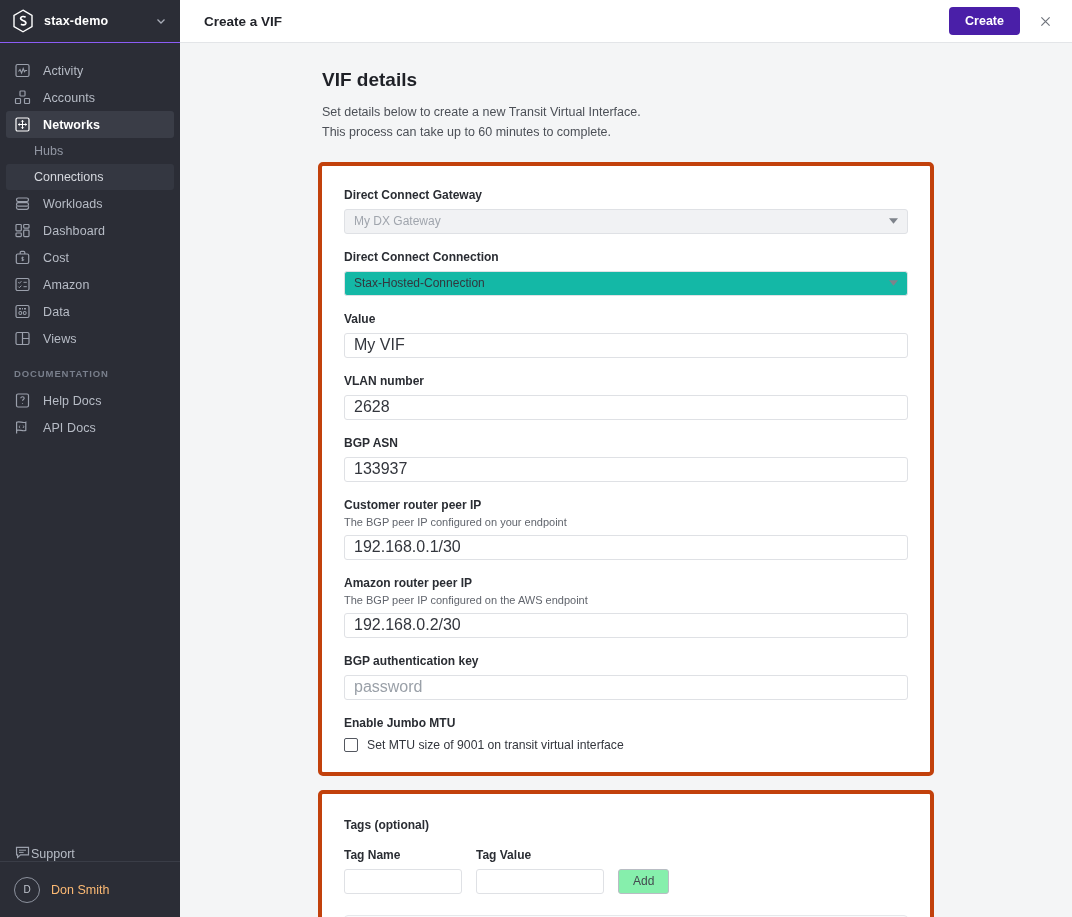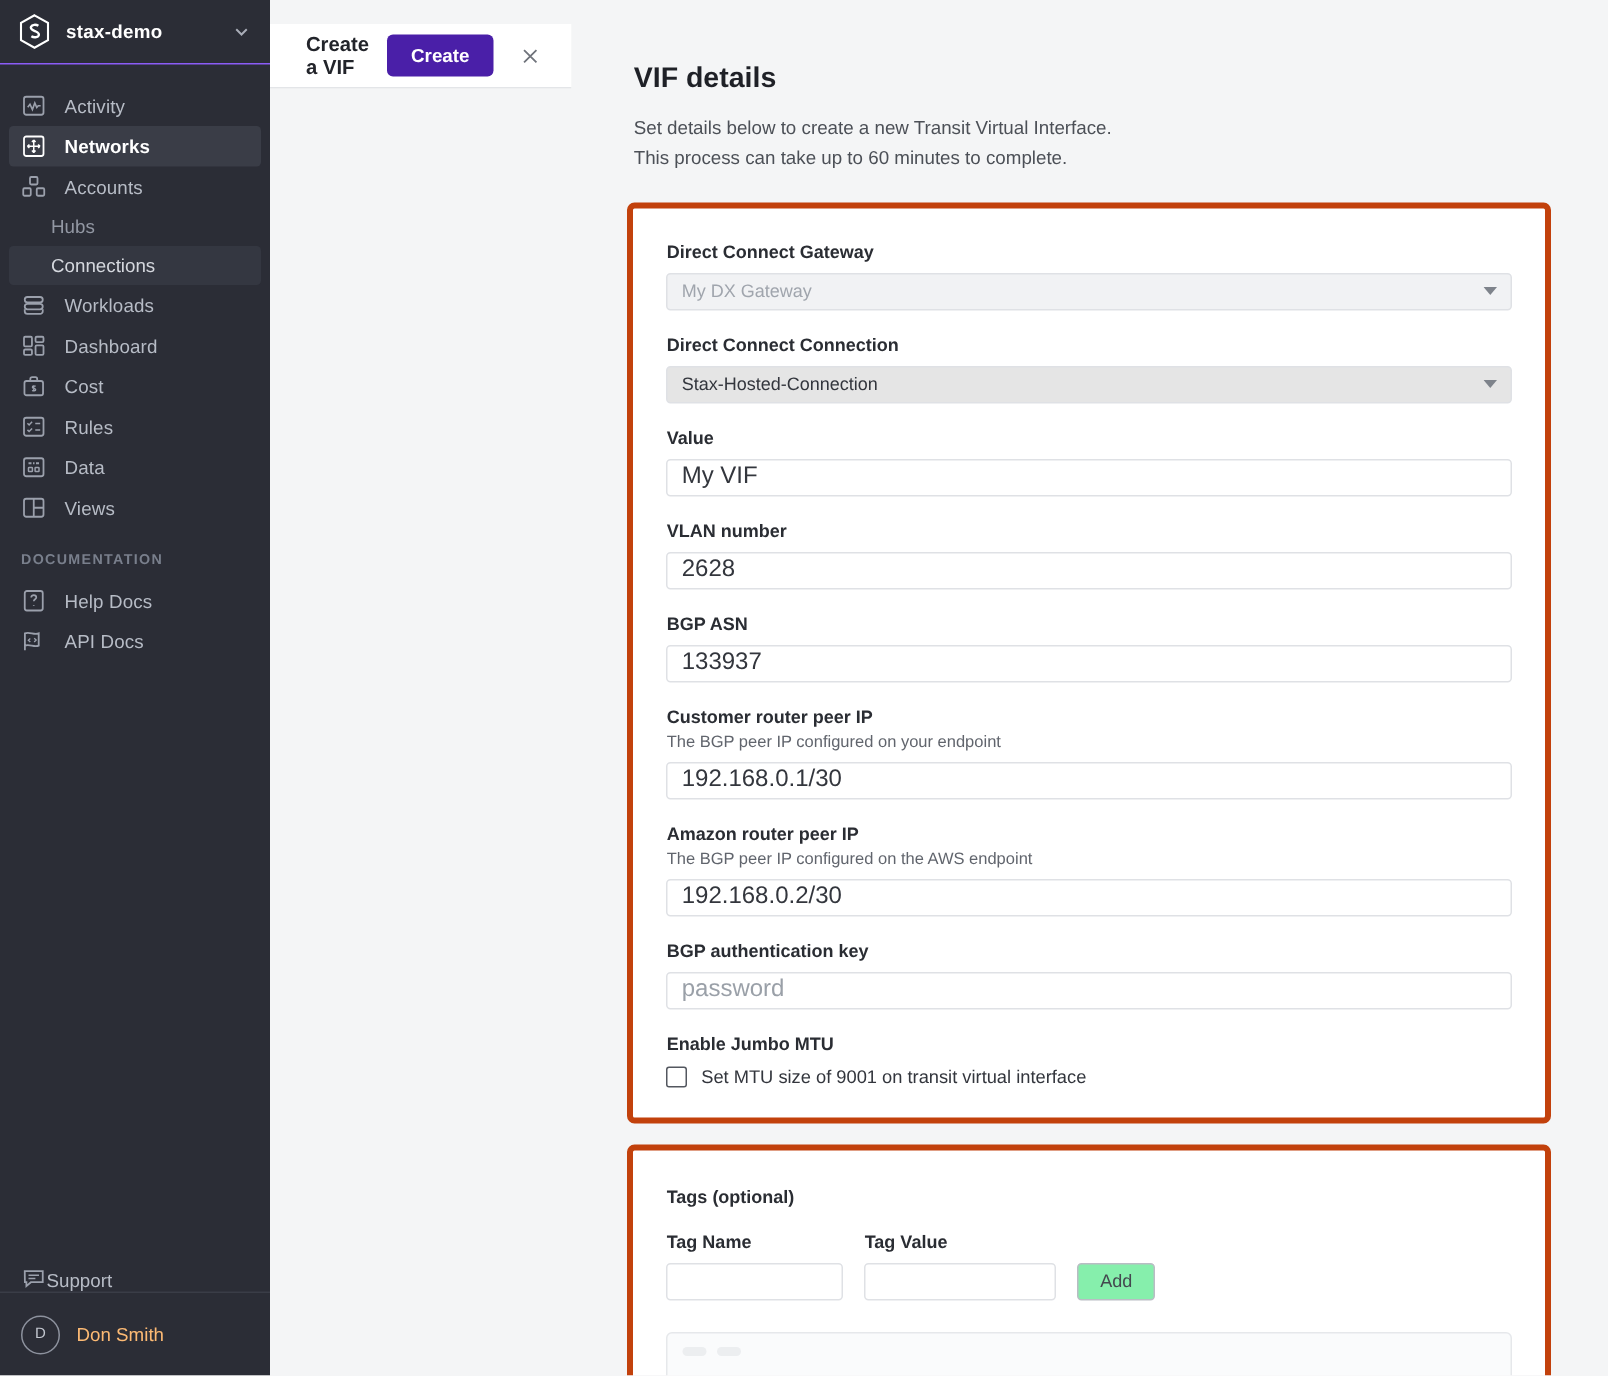--- a/index.html
+++ b/index.html
@@ -71,21 +71,21 @@
   }
   .avatar {
     width: 26px; height: 26px; border-radius: 50%;
     border: 1px solid #8d929e; color: #c3c7d0;
     display: flex; align-items: center; justify-content: center;
     font-size: 10px; flex: 0 0 26px;
   }
   .user-name { font-size: 12.5px; color: #fdba74; }
 
   
-  .main { flex: 1 1 auto; display: flex; flex-direction: row; min-width: 0; margin-top: 16px; }
+  .main { flex: 1 1 auto; display: flex; flex-direction: column; min-width: 0; }
   .topbar {
     height: 43px; background: #ffffff;
     display: flex; align-items: center;
     padding: 0 14px 0 24px; gap: 12px;
     border-bottom: 1px solid #e3e5e8;
     flex: 0 0 43px;
   }
   .topbar-title { font-size: 13.5px; font-weight: bold; color: #22242a; flex: 1; }
   .btn-create {
     background: #4a1fa8; color: #fff; border: none;
@@ -130,21 +130,21 @@
     width: 100%; height: 25px; margin-top: 7px;
     border: 1px solid #dfe1e5; border-radius: 3px;
     background: #ffffff; padding: 0 9px;
     font-family: inherit; font-size: 16px; color: #33363d;
     outline: none;
   }
   .f-input::placeholder { color: #9aa0a8; }
   .f-select {
     width: 100%; height: 25px; margin-top: 7px;
     border: 1px solid #dfe1e5; border-radius: 3px;
-    background: #e5e5e5; padding: 0 26px 0 9px;
+    background: #14b8a6; padding: 0 26px 0 9px;
     display: flex; align-items: center;
     font-size: 12px; color: #33363d; position: relative; cursor: pointer;
   }
   .f-select.disabled { background: #f1f2f4; color: #a0a5ad; cursor: default; }
   .f-select .caret {
     position: absolute; right: 9px; top: 50%;
     transform: translateY(-50%); color: #7e838b;
   }
 
   .check-row { display: flex; align-items: center; gap: 9px; margin-top: 8px; }
@@ -207,39 +207,39 @@
       <div class="nav-item">
         <span class="ico">
           <svg viewBox="0 0 17 17" width="17" height="17" fill="none" stroke="currentColor" stroke-width="1.2">
             <rect x="2" y="2.5" width="13" height="12" rx="1.5"></rect>
             <path d="M4.5 9.5 6 7.5 7.6 11l1.6-4.4 1.3 3.1 1-1.2h1.6" stroke-width="1.1"></path>
           </svg>
         </span>
         <span class="lbl">Activity</span>
       </div>
 
-      <div class="nav-item active">
-        <span class="ico">
-          <svg viewBox="0 0 17 17" width="17" height="17" fill="none" stroke="currentColor" stroke-width="1.2">
-            <rect x="2" y="2" width="13" height="13" rx="1.5"></rect>
-            <path d="M8.5 4.3v8.4M4.3 8.5h8.4M8.5 4.3 7.3 5.6M8.5 4.3l1.2 1.3M8.5 12.7l-1.2-1.3M8.5 12.7l1.2-1.3M4.3 8.5l1.3-1.2M4.3 8.5l1.3 1.2M12.7 8.5l-1.3-1.2M12.7 8.5l-1.3 1.2" stroke-width="1"></path>
-          </svg>
-        </span>
-        <span class="lbl">Networks</span>
-      </div>
-
       <div class="nav-item">
         <span class="ico">
           <svg viewBox="0 0 17 17" width="17" height="17" fill="none" stroke="currentColor" stroke-width="1.2">
             <rect x="6" y="2" width="5" height="5" rx=".8"></rect>
             <rect x="1.5" y="9.5" width="5" height="5" rx=".8"></rect>
             <rect x="10.5" y="9.5" width="5" height="5" rx=".8"></rect>
           </svg>
         </span>
         <span class="lbl">Accounts</span>
+      </div>
+
+      <div class="nav-item active">
+        <span class="ico">
+          <svg viewBox="0 0 17 17" width="17" height="17" fill="none" stroke="currentColor" stroke-width="1.2">
+            <rect x="2" y="2" width="13" height="13" rx="1.5"></rect>
+            <path d="M8.5 4.3v8.4M4.3 8.5h8.4M8.5 4.3 7.3 5.6M8.5 4.3l1.2 1.3M8.5 12.7l-1.2-1.3M8.5 12.7l1.2-1.3M4.3 8.5l1.3-1.2M4.3 8.5l1.3 1.2M12.7 8.5l-1.3-1.2M12.7 8.5l-1.3 1.2" stroke-width="1"></path>
+          </svg>
+        </span>
+        <span class="lbl">Networks</span>
       </div>
 
       <div class="subnav-item">
         <span class="lbl">Hubs</span>
       </div>
       <div class="subnav-item sel">
         <span class="lbl">Connections</span>
       </div>
 
       <div class="nav-item">
@@ -276,21 +276,21 @@
         <span class="lbl">Cost</span>
       </div>
 
       <div class="nav-item">
         <span class="ico">
           <svg viewBox="0 0 17 17" width="17" height="17" fill="none" stroke="currentColor" stroke-width="1.2">
             <rect x="2" y="2.5" width="13" height="12" rx="1.5"></rect>
             <path d="M4.3 6.2 5.4 7.3 7.4 5.2M9.5 6.3h3.3M4.3 10.6l1.1 1.1 2-2.1M9.5 10.7h3.3" stroke-width="1"></path>
           </svg>
         </span>
-        <span class="lbl">Rules</span>
+        <span class="lbl">Amazon</span>
       </div>
 
       <div class="nav-item">
         <span class="ico">
           <svg viewBox="0 0 17 17" width="17" height="17" fill="none" stroke="currentColor" stroke-width="1.2">
             <rect x="2" y="2.5" width="13" height="12" rx="1.5"></rect>
             <path d="M5 5.8h2M8 5.8h1M10 5.8h2" stroke-width="1.4"></path>
             <rect x="5" y="8.6" width="2.6" height="2.8" rx=".4" stroke-width="1"></rect>
             <rect x="9.4" y="8.6" width="2.6" height="2.8" rx=".4" stroke-width="1"></rect>
           </svg>

